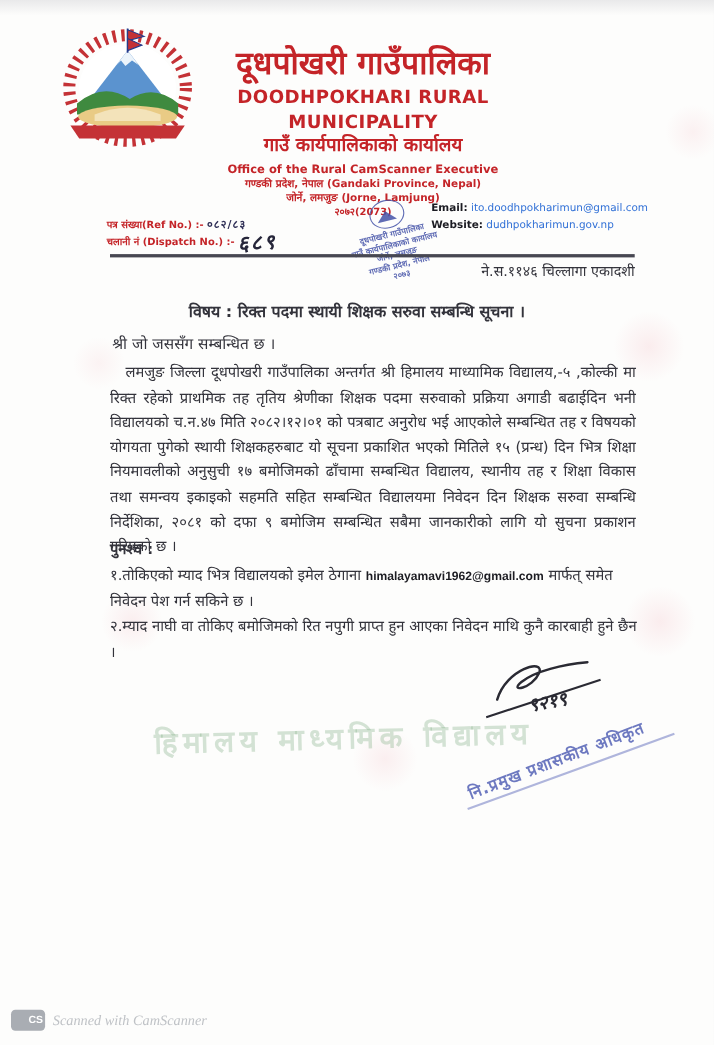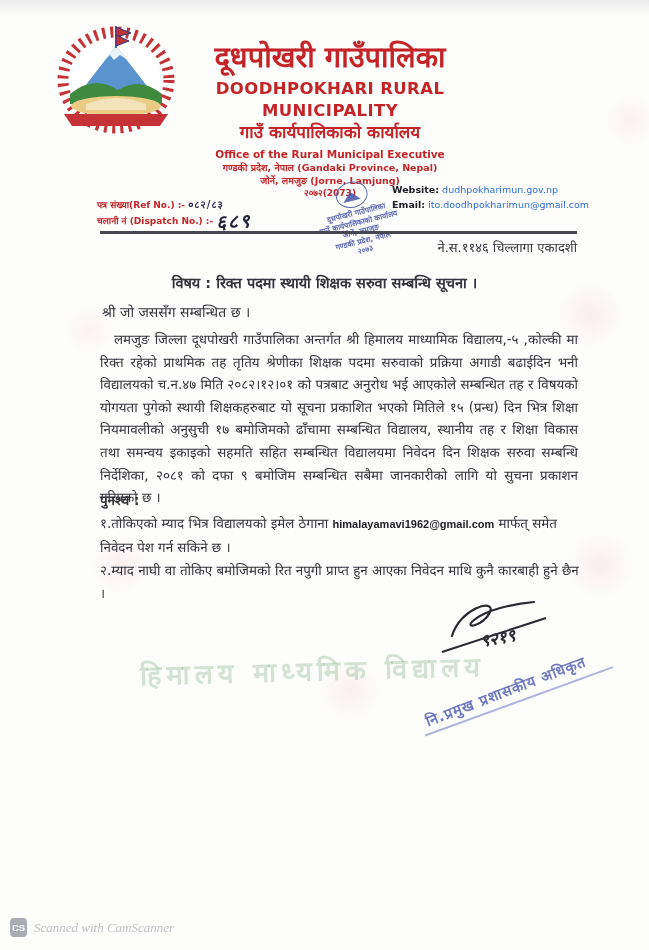--- a/index.html
+++ b/index.html
@@ -54,21 +54,21 @@
   .cc .lbl{font-weight:bold;}
   
   .sig{left:438px;top:596px;width:150px;height:74px;}
   .sig-num{position:absolute;left:42px;top:30px;font-size:17px;font-weight:bold;font-style:italic;transform:rotate(-10deg);color:#2a2a33;}
   .off-stamp{left:418px;top:668px;width:240px;transform:rotate(-21deg);color:#4a59b2;font-size:14.5px;font-weight:bold;letter-spacing:1px;opacity:.8;white-space:nowrap;}
   .off-stamp::after{content:"";position:absolute;left:-6px;top:24px;width:200px;height:2px;background:rgba(74,89,178,.55);transform:rotate(1deg);}
   
   .green-wm{left:140px;top:650px;width:470px;font-size:27px;font-weight:bold;letter-spacing:5px;color:rgba(116,164,118,.30);transform:rotate(-1.5deg);white-space:nowrap;}
   
   .footer{left:10px;top:918px;display:flex;align-items:center;gap:7px;}
-  .cs-badge{width:17px;height:19px;border-radius:4px;background:#a9adb3;color:#fff;font-size:9.5px;font-weight:bold;display:flex;align-items:center;justify-content:center;font-family:"Liberation Sans",sans-serif;}
+  .cs-badge{width:17px;height:19px;border-radius:4px;background:#a9adb3;color:#fff;font-size:9.5px;font-weight:bold;display:flex;align-items:center;justify-content:center;font-family:"Liberation Sans",sans-serif;padding-left:14px;}
   .cs-text{color:#bfc2c6;font-size:13px;font-style:italic;font-family:"Liberation Serif",serif;}
 </style>
 </head>
 <body>
 
 <div class="page">
 
   <svg class="abs" style="left:56px;top:24px;" width="120" height="112" viewBox="0 0 120 112">
     <ellipse cx="60" cy="56" rx="53" ry="48" fill="none" stroke="#c43236" stroke-width="11" stroke-dasharray="3 5"></ellipse>
     <ellipse cx="60" cy="56" rx="44" ry="40" fill="#ffffff"></ellipse>
@@ -81,34 +81,34 @@
     <polygon points="60,3 75,9 60,13" fill="#c43236" stroke="#243b8c" stroke-width="1"></polygon>
     <polygon points="60,11 73,17 60,22" fill="#c43236" stroke="#243b8c" stroke-width="1"></polygon>
     <polygon points="8,90 112,90 104,102 16,102" fill="#c43236"></polygon>
     <rect x="20" y="93" width="80" height="5" fill="none"></rect>
   </svg>
 
   <div class="abs hdr-center">
     <div class="t-np">दूधपोखरी गाउँपालिका</div>
     <div class="t-en">DOODHPOKHARI RURAL MUNICIPALITY</div>
     <div class="t-office">गाउँ कार्यपालिकाको कार्यालय</div>
-    <div class="t-exec">Office of the Rural Municipal Executive</div>
+    <div class="t-exec">Office of the Rural CamScanner Executive</div>
     <div class="t-addr">गण्डकी प्रदेश, नेपाल (Gandaki Province, Nepal)</div>
     <div class="t-addr">जोर्ने, लमजुङ (Jorne, Lamjung)</div>
     <div class="t-est">२०७२(2073)</div>
   </div>
 
   <div class="abs contact">
     <div>
+      <b>Email:</b>
+      <span class="val">ito.doodhpokharimun@gmail.com</span>
+    </div>
+    <div>
       <b>Website:</b>
       <span class="val">dudhpokharimun.gov.np</span>
-    </div>
-    <div>
-      <b>Email:</b>
-      <span class="val">ito.doodhpokharimun@gmail.com</span>
     </div>
   </div>
 
   <div class="abs refs">
     <div>
       <span>पत्र संख्या(Ref No.) :-</span>
       <span class="ref-val">०८२/८३</span>
     </div>
     <div>
       <span>चलानी नं (Dispatch No.) :-</span>

